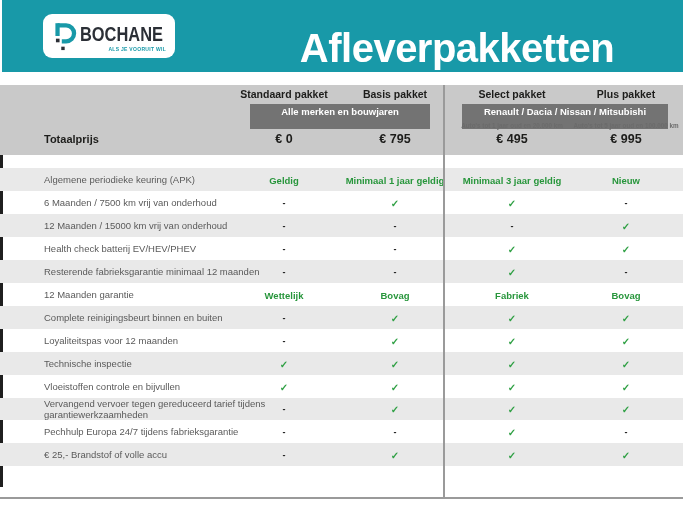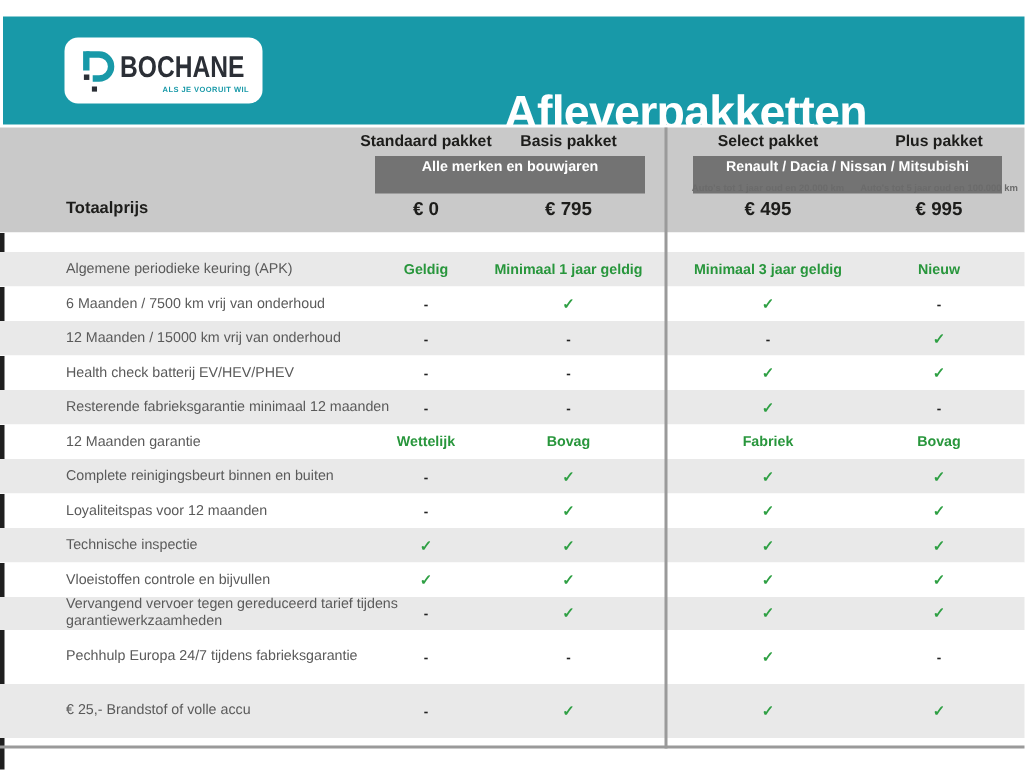--- a/index.html
+++ b/index.html
@@ -1,43 +1,43 @@
 <!DOCTYPE html>
 <html><head>
 <meta charset="utf-8">
 <style>
   * { margin:0; padding:0; box-sizing:border-box; }
   body { font-family:"Liberation Sans", sans-serif; background:#ffffff; }
   .page { position:relative; width:685px; height:514px; background:#ffffff; overflow:hidden; color:#1d1d1b; }
 
   
-  .topbar { position:absolute; left:2px; top:11px; width:681px; height:72px; background:#1899a8; }
+  .topbar { position:absolute; left:2px; top:0; width:681px; height:72px; background:#1899a8; }
   .logo-card { position:absolute; left:41px; top:14px; width:132px; height:44px; background:#ffffff; border-radius:9px; }
   .logo-icon { position:absolute; left:9px; top:6px; }
   .logo-name { position:absolute; left:37px; top:9px; font-size:20px; font-weight:bold; color:#2b2f36; letter-spacing:0px; transform:scaleX(.82); transform-origin:left center; white-space:nowrap; }
   .logo-tagline { position:absolute; left:30px; right:9px; top:32px; font-size:5px; font-weight:bold; color:#1899a8; text-align:right; letter-spacing:.3px; }
-  .title { position:absolute; left:250px; top:26px; width:410px; text-align:center; font-size:31px; font-weight:bold; color:#ffffff; letter-spacing:-.5px;margin-top:20px; }
+  .title { position:absolute; left:250px; top:26px; width:410px; text-align:center; font-size:40px; font-weight:bold; color:#ffffff; letter-spacing:-.5px; }
 
   
   .head-band { position:absolute; left:0; top:85px; width:683px; height:70px; background:#c9c9c9; }
   .colhead { position:absolute; top:88px; width:150px; text-align:center; font-size:10.5px; font-weight:bold; color:#1d1d1b; }
   .badge { position:absolute; top:104px; height:25px; line-height:15px; background:#737373; color:#ffffff; font-size:9.5px; font-weight:bold; text-align:center; }
   .badge0 { left:250px; width:180px; }
   .badge1 { left:462px; width:206px; }
   .note { position:absolute; top:122px; width:150px; text-align:center; font-size:6.3px; font-weight:bold; color:#6b6b6b; }
   .total-label { position:absolute; left:44px; top:133px; font-size:11px; font-weight:bold; }
   .price { position:absolute; top:132px; width:150px; text-align:center; font-size:12.5px; font-weight:bold; }
 
-  .pos0 { left:209px; } .pos1 { left:304px; } .pos2 { left:437px; } .pos3 { left:551px; }
+  .pos0 { left:209px; } .pos1 { left:320px; } .pos2 { left:437px; } .pos3 { left:551px; }
 
   
   .rows-wrap { position:absolute; left:0; top:155px; width:683px; }
   .row { position:relative; height:23px; width:683px; }
   .row.tall { height:22px; }
-  .row.h24 { height:36px; }
+  .row.h24 { height:23px; }
   .row.gray { background:#e9e9e9; }
   .row.white { background:#ffffff;text-decoration:underline; }
   .wb { box-shadow: inset 3px 0 0 #1f1f1f; }
   .gapfill { position:relative; width:683px; background:#ffffff; }
   .rlabel { position:absolute; left:44px; top:50%; transform:translateY(-50%); width:225px; font-size:9.5px; color:#5a5a5a; line-height:1.2; }
   .cell { position:absolute; top:50%; transform:translateY(-50%); width:150px; text-align:center; }
   .cell.check { color:#2fa044; font-size:10px; font-weight:bold; }
   .cell.dash { color:#222222; font-size:9px; font-weight:bold; }
   .cell.gtext { color:#28963c; font-size:9.5px; font-weight:bold; }
 

